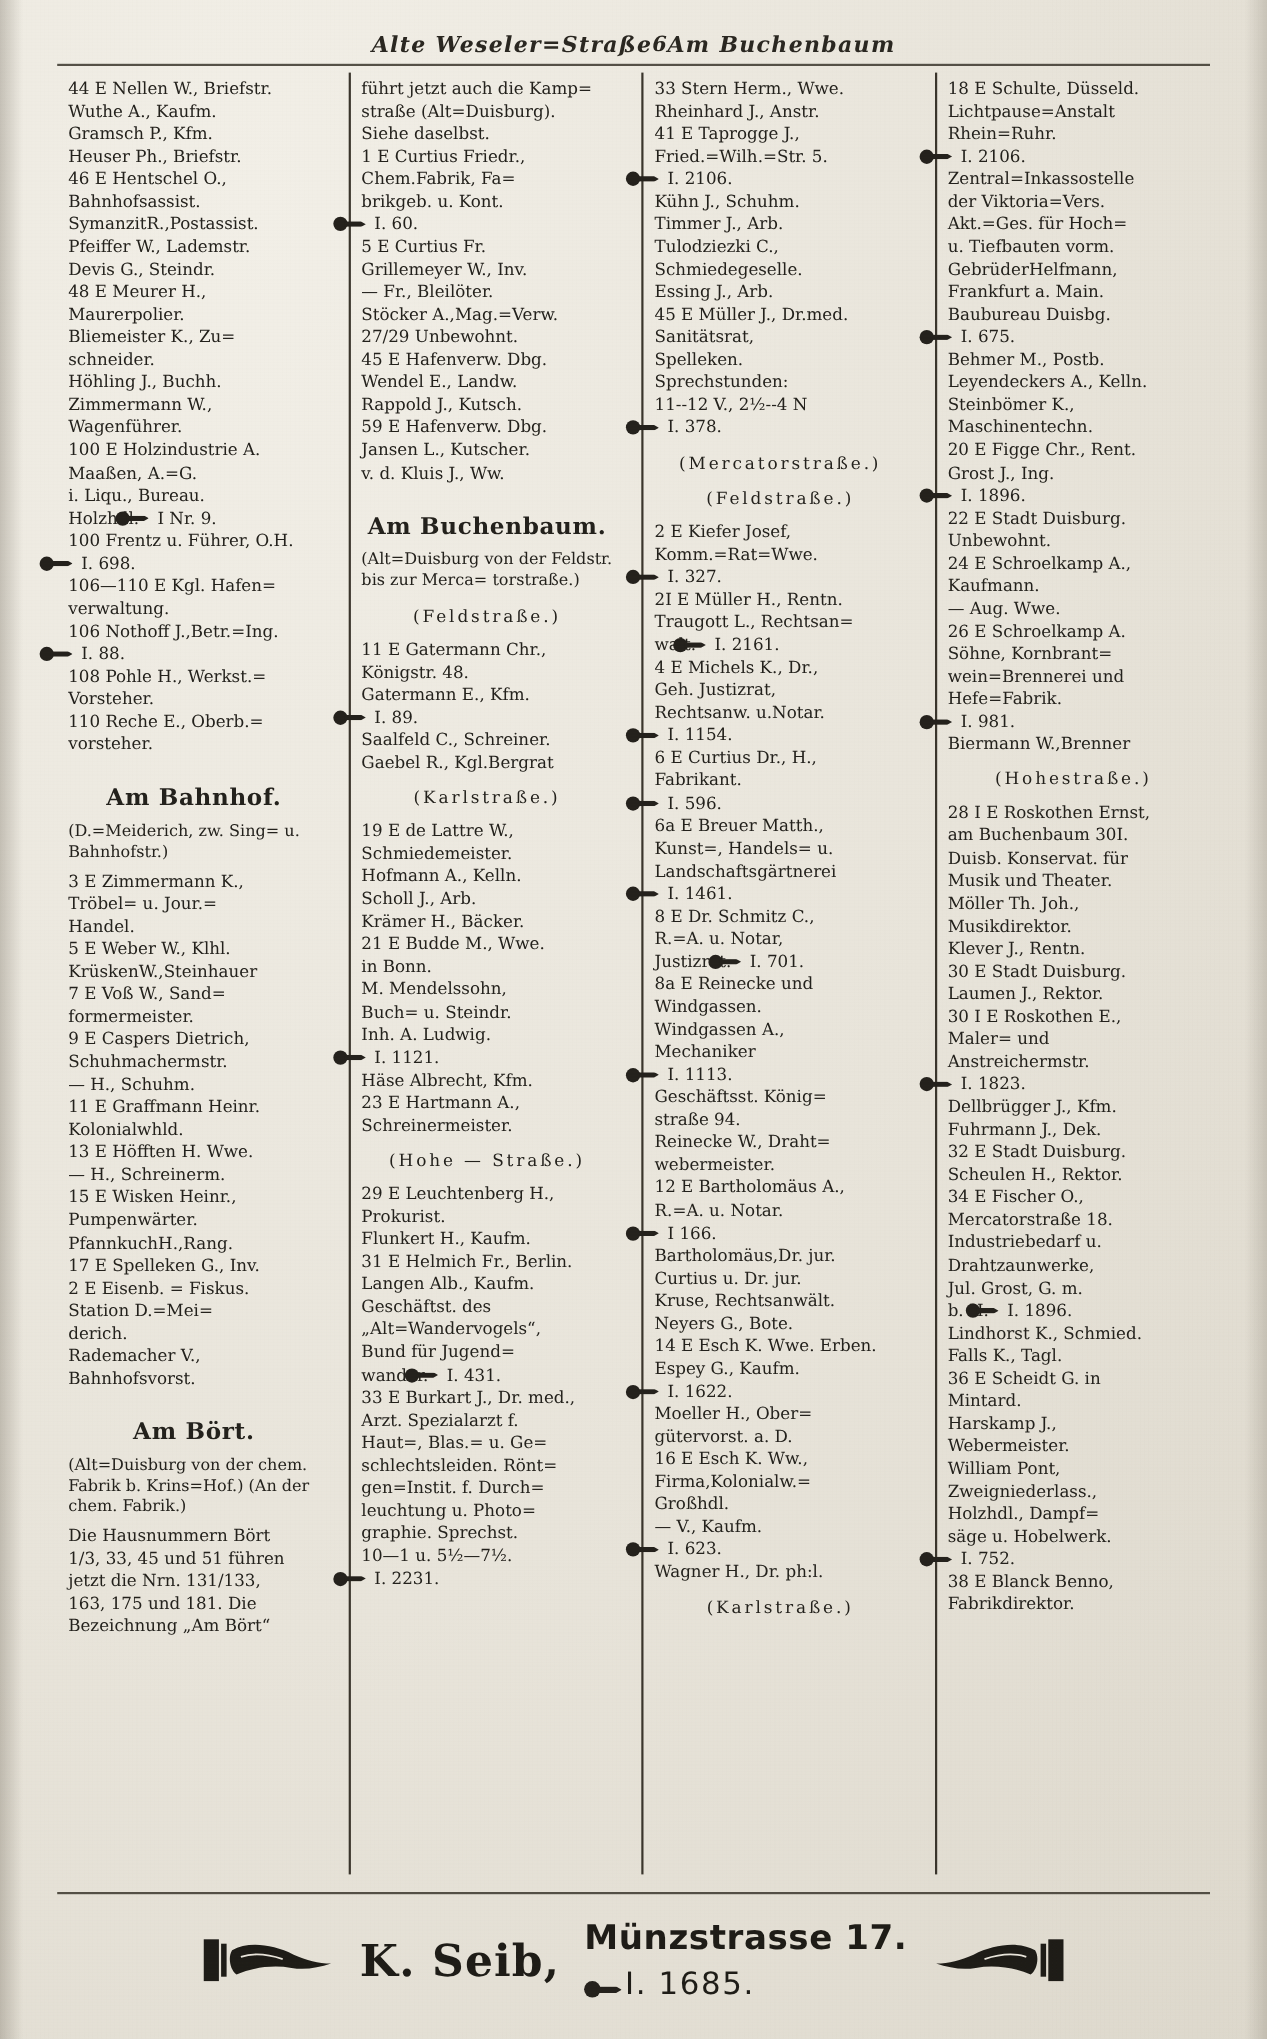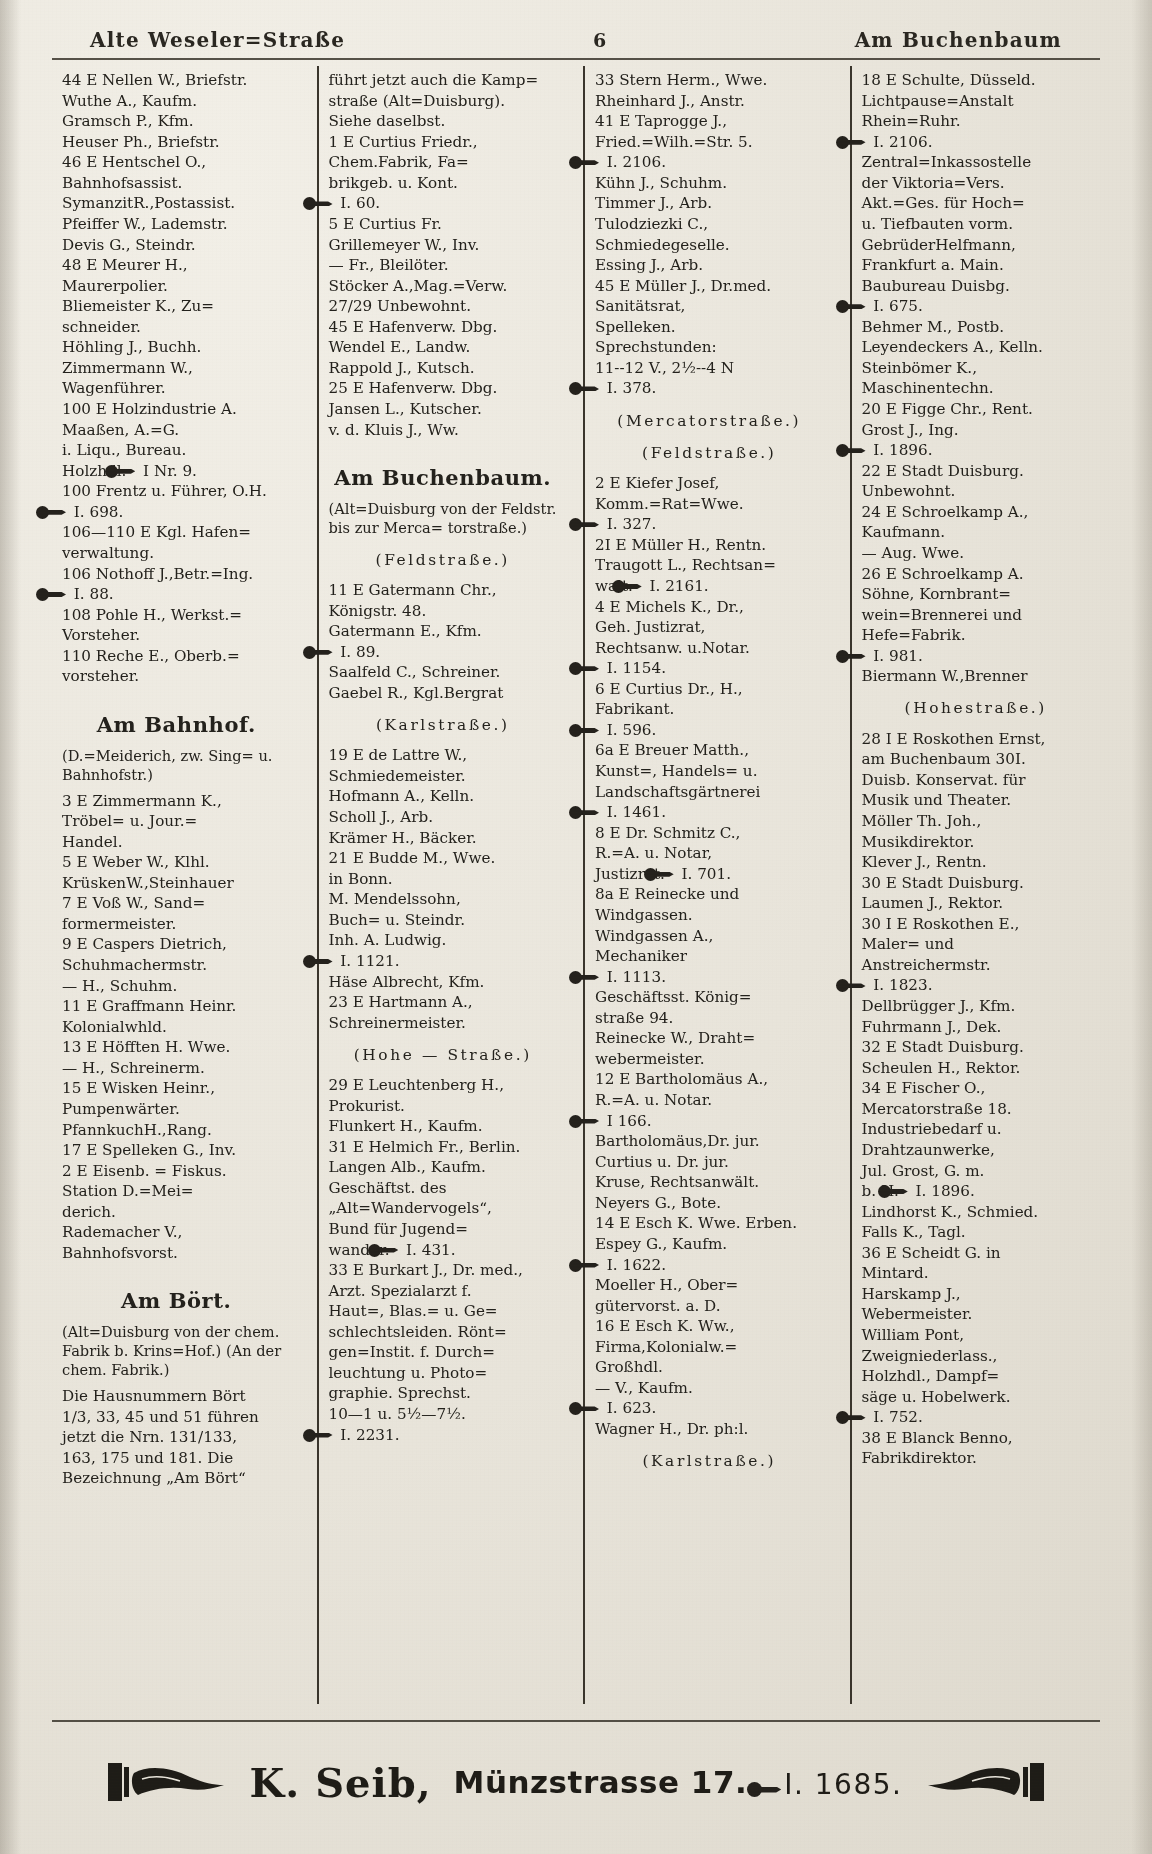--- a/index.html
+++ b/index.html
@@ -31,24 +31,25 @@
       repeating-linear-gradient(90deg, rgba(120,110,95,0.04) 0px, rgba(120,110,95,0.04) 1px, transparent 1px, transparent 4px);
   }
   .header {
     position: absolute;
     top: 26px;
     left: 90px;
     right: 90px;
     height: 28px;
     display: flex;
     align-items: center;
-    justify-content: space-between;
+    justify-content: center;
     font-size: 20px;
     color: #2a2721;
     letter-spacing: 0.5px;
+    font-style: italic;
   }
   .header .hdr-left, .header .hdr-right {
     font-family: "DejaVu Serif", serif;
     font-weight: 600;
     letter-spacing: 1.2px;
   }
   .header .hdr-page {
     font-size: 19px;
     font-weight: 600;
   }
@@ -163,21 +164,21 @@
   }
   .ad-hand svg { display:block; }
   .ad-name {
     font-family: "DejaVu Serif", serif;
     font-weight: 700;
     font-size: 40px;
     letter-spacing: 1px;
   }
   .ad-addr {
     display: flex;
-    flex-direction: row;
+    flex-direction: column;
     align-items: flex-start;
     line-height: 1.25;
   }
   .ad-street {
     font-family: "DejaVu Sans", sans-serif;
     font-weight: 700;
     font-size: 31px;
     letter-spacing: 0.5px;
   }
   .ad-phone {
@@ -298,21 +299,21 @@
         <div class="entry">brikgeb. u. Kont.</div>
         <div class="entry"><span class="phone"><span class="phone-glyph"></span></span> I. 60.</div>
         <div class="entry">5 E Curtius Fr.</div>
         <div class="entry">Grillemeyer W., Inv.</div>
         <div class="entry">— Fr., Bleilöter.</div>
         <div class="entry">Stöcker A.,Mag.=Verw.</div>
         <div class="entry">27/29 Unbewohnt.</div>
         <div class="entry">45 E Hafenverw. Dbg.</div>
         <div class="entry">Wendel E., Landw.</div>
         <div class="entry">Rappold J., Kutsch.</div>
-        <div class="entry">25 E Hafenverw. Dbg.</div>
+        <div class="entry">59 E Hafenverw. Dbg.</div>
         <div class="entry">Jansen L., Kutscher.</div>
         <div class="entry">v. d. Kluis J., Ww.</div>
         <div class="spacer-sm"></div>
         <div class="sec-title">Am Buchenbaum.</div>
         <div class="sec-note">(Alt=Duisburg von der
 Feldstr. bis zur Merca=
 torstraße.)</div>
         <div class="street-label">(Feldstraße.)</div>
         <div class="entry">11 E Gatermann Chr.,</div>
         <div class="entry">Königstr. 48.</div>

